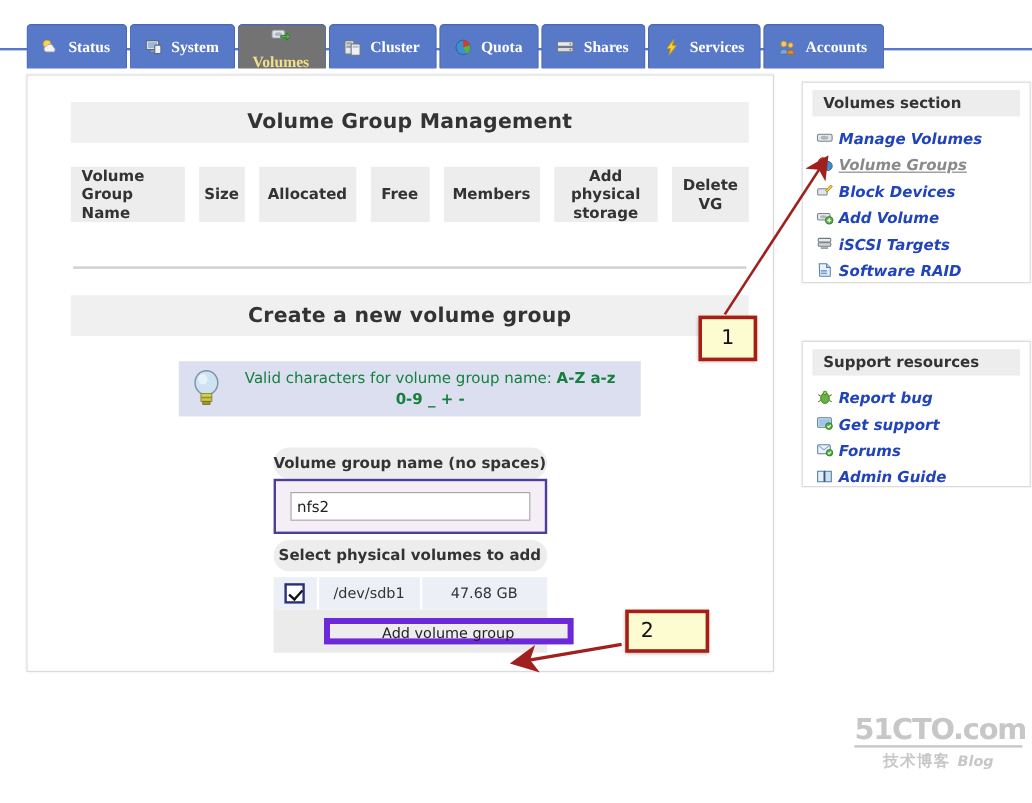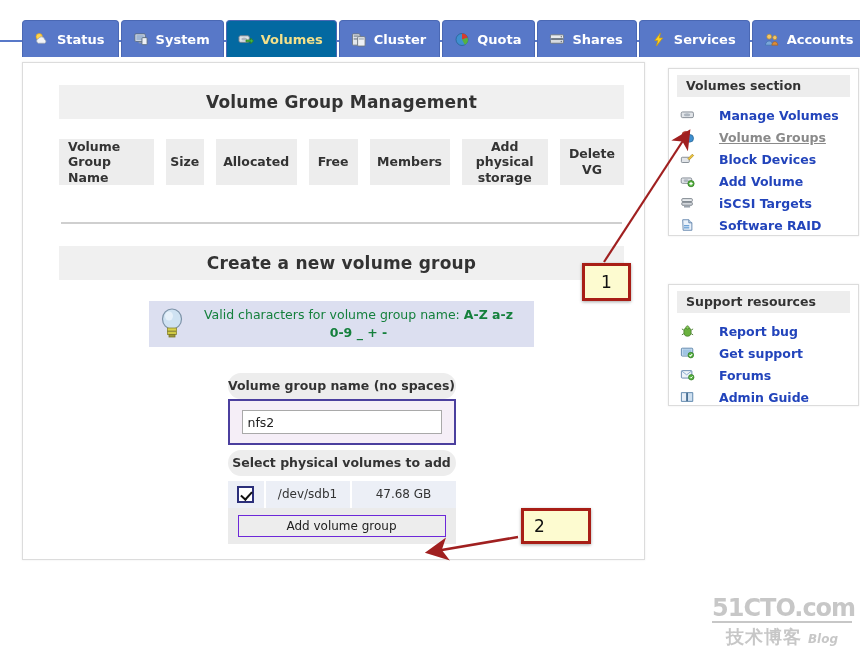--- a/index.html
+++ b/index.html
@@ -11,35 +11,36 @@
     overflow: hidden;
   }
   #root { position: relative; width: 860px; height: 669px; background: #ffffff; }
 
   
   .tabbar {
     position: absolute; left: 0; top: 20px;
     width: 860px; height: 22px;
     background: #ffffff;
     border-bottom: 2px solid #5878c8;
+    font-family: Liberation Serif, serif;
   }
   .tabs { position: absolute; left: 22px; top: 0; display: flex; gap: 2px; }
   .tab {
     display: flex; align-items: center; gap: 7px;
     height: 37px; padding: 0 13px 0 11px;
     background: #5878c8;
     color: #ffffff;
     font-size: 13px; font-weight: bold;
     border: 1px solid #4a68b4;
     border-bottom: none;
     border-radius: 4px 4px 0 0;
     white-space: nowrap;
     cursor: pointer;
   }
-  .tab.active { background: #0369a1; color: #f3e08a; }
+  .tab.active { background: #737373; color: #f3e08a; flex-direction: column; }
   .tab-ico { width: 16px; height: 15px; display: block; flex: 0 0 16px; }
 
   
   .content-card {
     position: absolute; left: 22px; top: 62px;
     width: 623px; height: 498px;
     background: #ffffff;
     border: 1px solid #dcdcdc;
     box-shadow: 0 0 2px rgba(0,0,0,0.08);
     padding-left: 16px;
@@ -127,24 +128,25 @@
     background: #eceff6;
     font-size: 12px; color: #333333;
     text-align: center;
   }
   .pv-name { width: 84px; }
   .pv-size { width: 104px; }
   .btn-row { background: #ebebeb; padding: 7px 10px; }
   .add-btn {
     display: block; width: 100%; height: 22px;
     background: #ededed;
-    border: 1px solid #6d28d9;
+    border: 5px solid #6d28d9;
     font-family: "DejaVu Sans", "Liberation Sans", sans-serif;
     font-size: 12px; color: #222222;
     cursor: pointer;
+    margin-left: 32px;
   }
 
   
   .side-panel {
     position: absolute; left: 668px;
     width: 191px;
     background: #ffffff;
     border: 1px solid #dcdcdc;
     box-shadow: 0 0 2px rgba(0,0,0,0.08);
   }
@@ -152,23 +154,24 @@
   #panel-support { top: 284px; height: 122px; }
   .panel-head {
     margin: 6px 8px 0 8px;
     height: 22px; line-height: 22px;
     background: #ededed;
     padding-left: 9px;
     font-size: 12.5px; font-weight: bold; color: #333333;
   }
   .panel-list { margin: 7px 0 0 0; padding: 0; list-style: none; }
   .panel-item {
-    display: flex; align-items: center; gap: 24px;
+    display: flex; align-items: center; gap: 4px;
     height: 22px; padding-left: 11px;
     cursor: pointer;
+    font-style: italic;
   }
   .panel-item .lbl {
     font-size: 12.5px; font-weight: bold; color: #2244bb;
   }
   .panel-item.current .lbl {
     color: #8a8a8a; text-decoration: underline;
   }
   .side-ico { width: 15px; height: 14px; flex: 0 0 15px; display: block; }
 
   
@@ -193,21 +196,21 @@
     user-select: none;
   }
   .wm-top {
     font-family: "DejaVu Sans", "Liberation Sans", sans-serif;
     font-size: 24px; font-weight: bold; color: #9a9a9a;
     letter-spacing: -1px; line-height: 1;
     border-bottom: 2px solid #9a9a9a;
     padding-bottom: 1px;
   }
   .wm-bot { display: flex; align-items: baseline; justify-content: center; gap: 6px; margin-top: 2px; }
-  .wm-cn { font-size: 18px; font-weight: bold; color: #9a9a9a; letter-spacing: 1px; }
+  .wm-cn { font-size: 13px; font-weight: bold; color: #9a9a9a; letter-spacing: 1px; }
   .wm-blog { font-size: 12px; font-weight: bold; color: #9a9a9a; font-style: italic; }
 </style>
 </head>
 <body>
 
 <div id="root">
 
   <div class="tabbar">
     <div class="tabs" id="tabs">
         <div class="tab">

